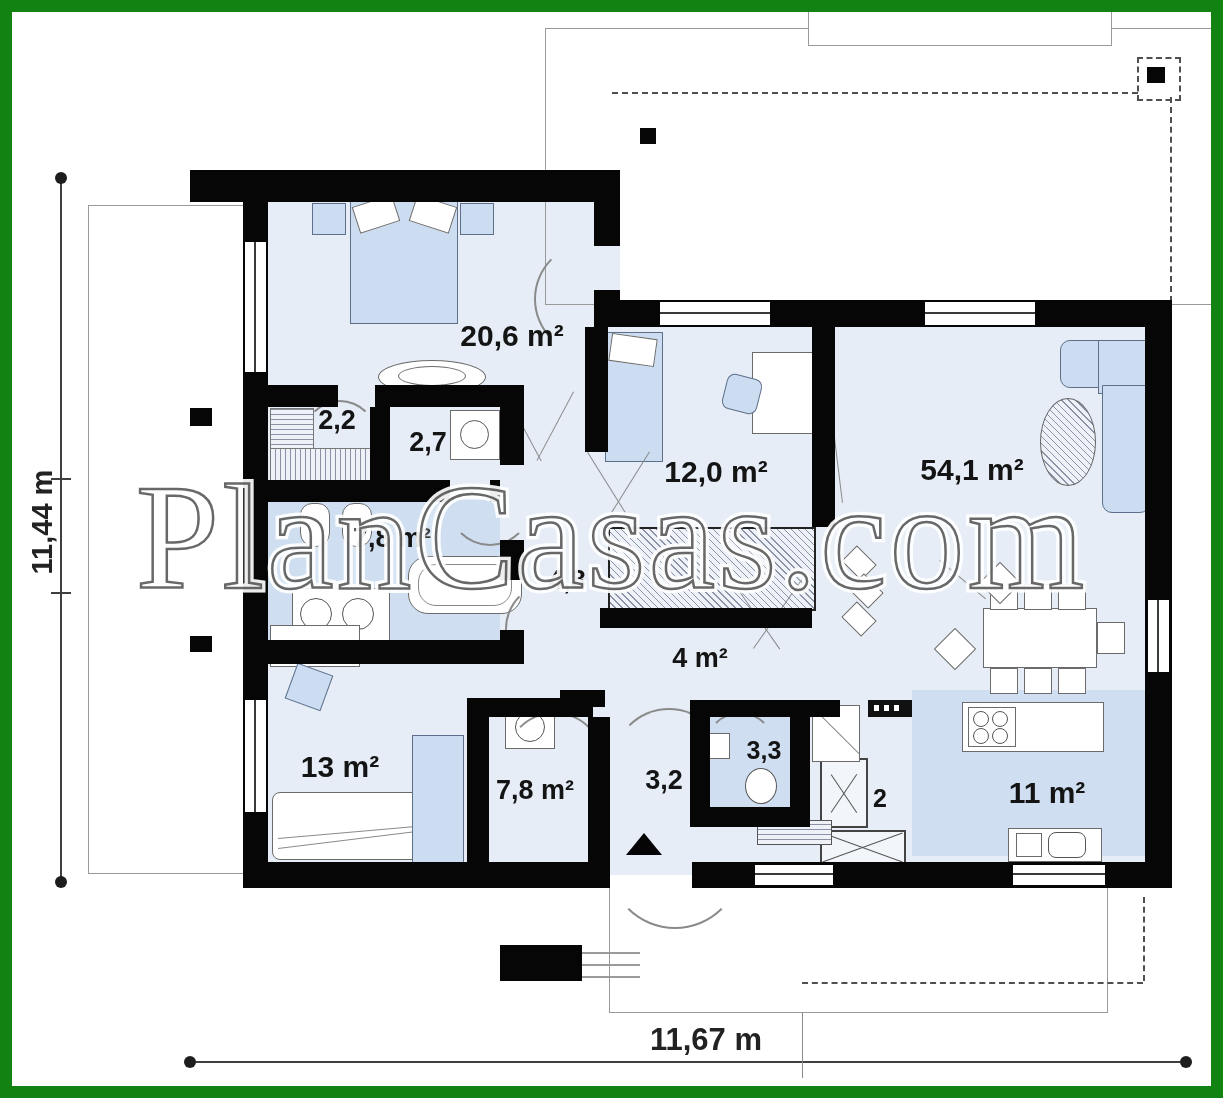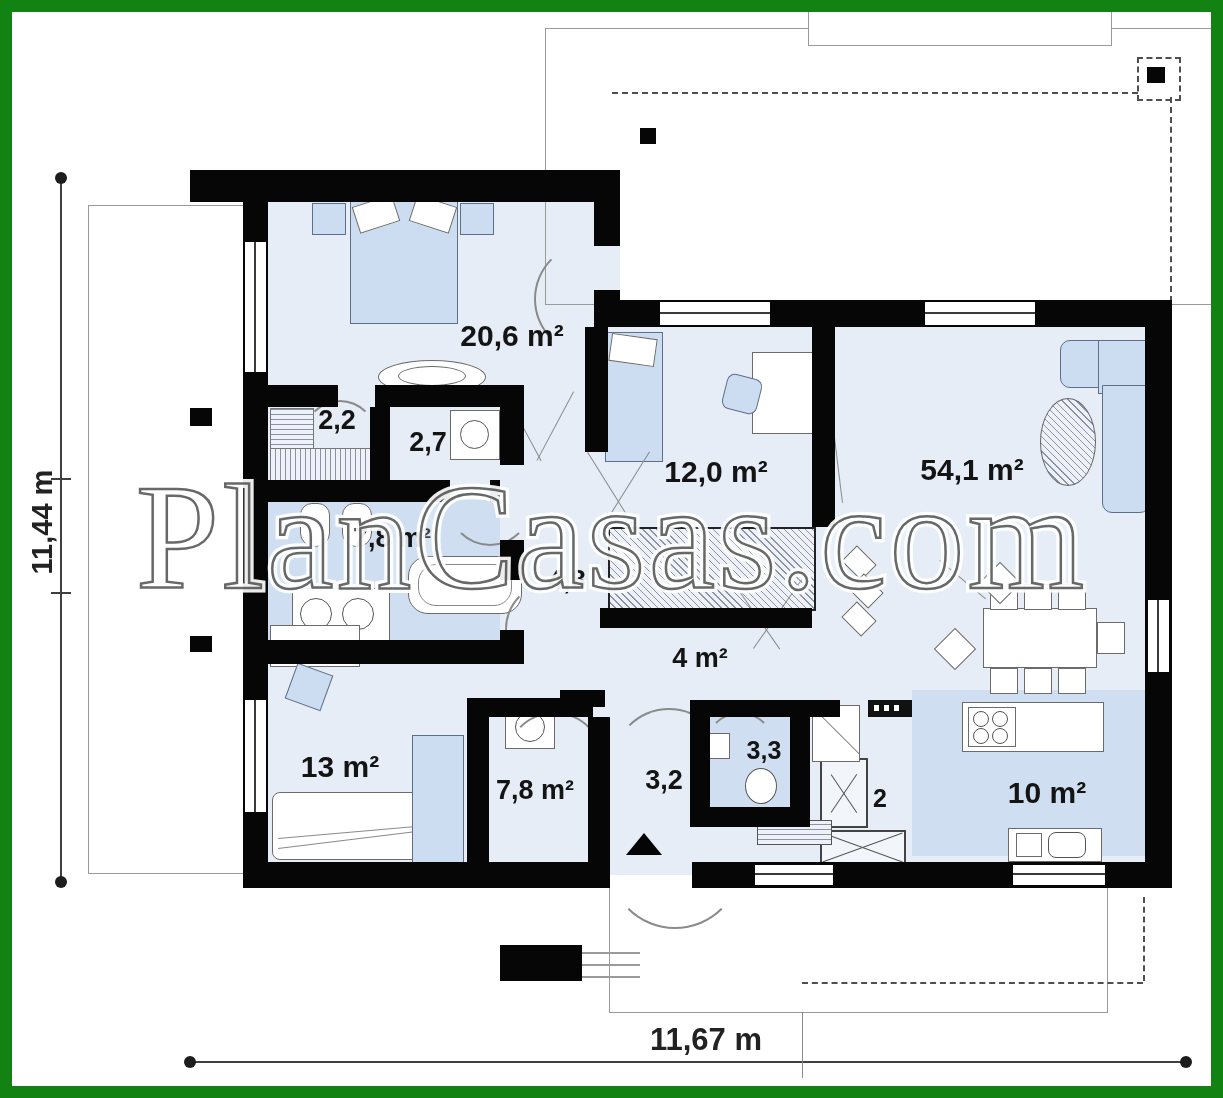--- a/index.html
+++ b/index.html
@@ -225,21 +225,21 @@
   <div class="room-label f27" style="left:392px;top:538px;">7,8 m²</div>
   <div class="room-label f27" style="left:567px;top:580px;">4,8</div>
   <div class="room-label f30" style="left:716px;top:472px;">12,0 m²</div>
   <div class="room-label f30" style="left:972px;top:470px;">54,1 m²</div>
   <div class="room-label f27" style="left:700px;top:658px;">4 m²</div>
   <div class="room-label f30" style="left:340px;top:767px;">13 m²</div>
   <div class="room-label f27" style="left:535px;top:790px;">7,8 m²</div>
   <div class="room-label f27" style="left:664px;top:780px;">3,2</div>
   <div class="room-label f25" style="left:764px;top:750px;">3,3</div>
   <div class="room-label f25" style="left:880px;top:798px;">2</div>
-  <div class="room-label f30" style="left:1047px;top:793px;">10 m²</div>
+  <div class="room-label f30" style="left:1047px;top:793px;">11 m²</div>
 
   <div class="dline" style="left:60px;top:178px;width:2px;height:704px;"></div>
   <div class="dot" style="left:55px;top:172px;"></div>
   <div class="dot" style="left:55px;top:876px;"></div>
   <div class="dline" style="left:51px;top:478px;width:20px;height:2px;"></div>
   <div class="dline" style="left:51px;top:592px;width:20px;height:2px;"></div>
   <div class="dim-label" style="left:42px;top:522px;font-size:29px;transform:translate(-50%,-50%) rotate(-90deg);">11,44 m</div>
 
   <div class="dline" style="left:190px;top:1061px;width:996px;height:2px;"></div>
   <div class="dot" style="left:184px;top:1056px;"></div>

